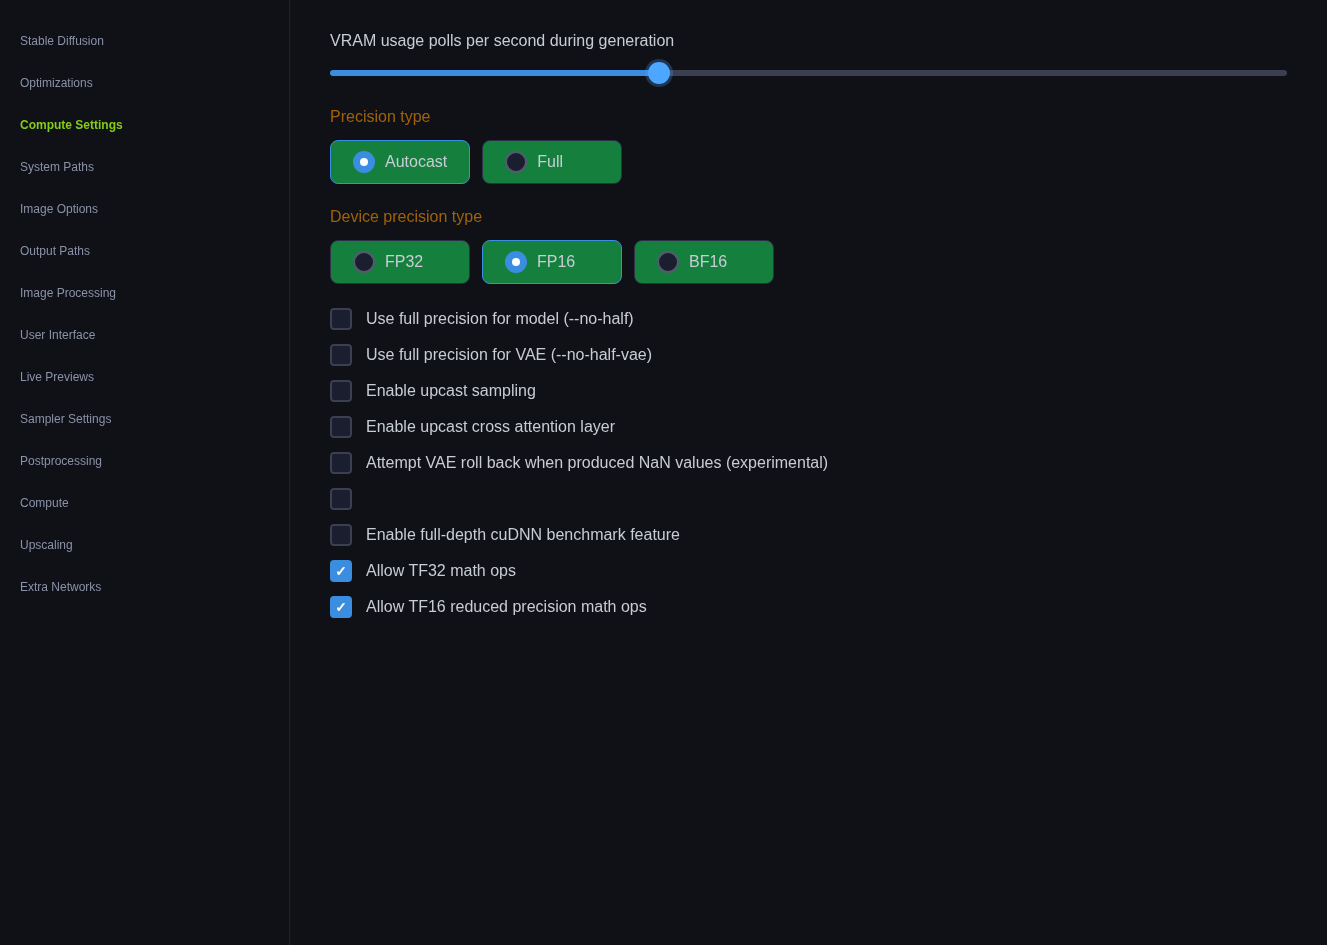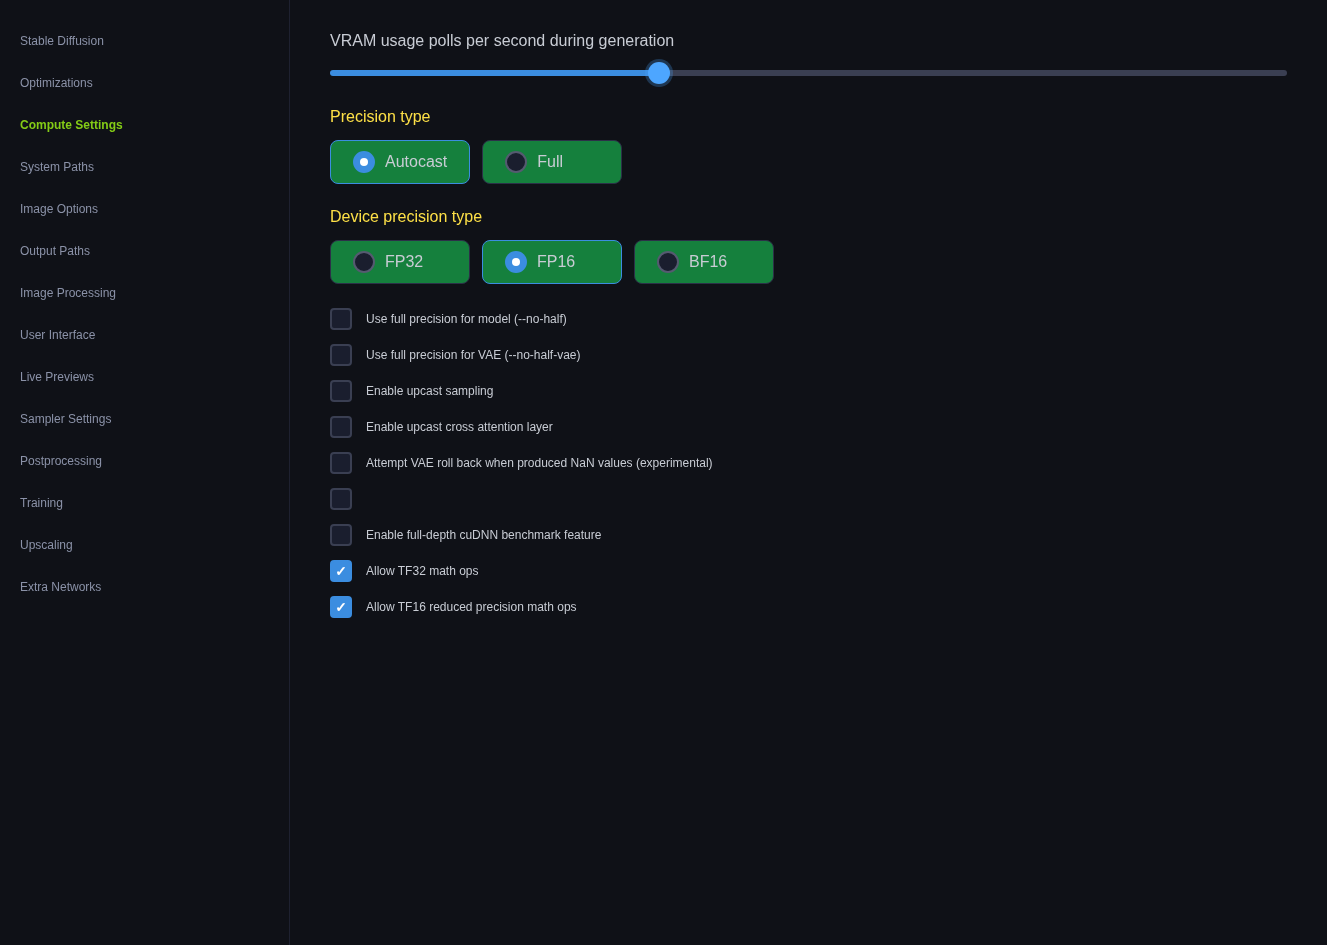--- a/index.html
+++ b/index.html
@@ -145,47 +145,47 @@
       border-color: #3b8de0;
     }
     .checkbox-box.checked::after {
       content: '✓';
       color: #fff;
       font-size: 14px;
       font-weight: 700;
       line-height: 1;
     }
     .checkbox-label {
-      font-size: 12px;
+      font-size: 16px;
       color: #c8ccd4;
     }
 
     .section-title {
       font-size: 16px;
-      color: #fde047;
+      color: #a16207;
       margin-bottom: 14px;
       margin-top: 4px;
     }
   </style>
 </head>
 <body>
 
 <nav class="sidebar">
 <div class="sidebar-item">Stable Diffusion</div>
     <div class="sidebar-item">Optimizations</div>
     <div class="sidebar-item active">Compute Settings</div>
     <div class="sidebar-item">System Paths</div>
     <div class="sidebar-item">Image Options</div>
     <div class="sidebar-item">Output Paths</div>
     <div class="sidebar-item">Image Processing</div>
     <div class="sidebar-item">User Interface</div>
     <div class="sidebar-item">Live Previews</div>
     <div class="sidebar-item">Sampler Settings</div>
     <div class="sidebar-item">Postprocessing</div>
-    <div class="sidebar-item">Training</div>
+    <div class="sidebar-item">Compute</div>
     <div class="sidebar-item">Upscaling</div>
     <div class="sidebar-item">Extra Networks</div>
   </nav>
 
 <main class="main-content">
 
   <div class="slider-container">
     <div class="section-label">VRAM usage polls per second during generation</div>
     <input type="range" class="styled-slider" min="0" max="100" value="34" style="">
   </div>

